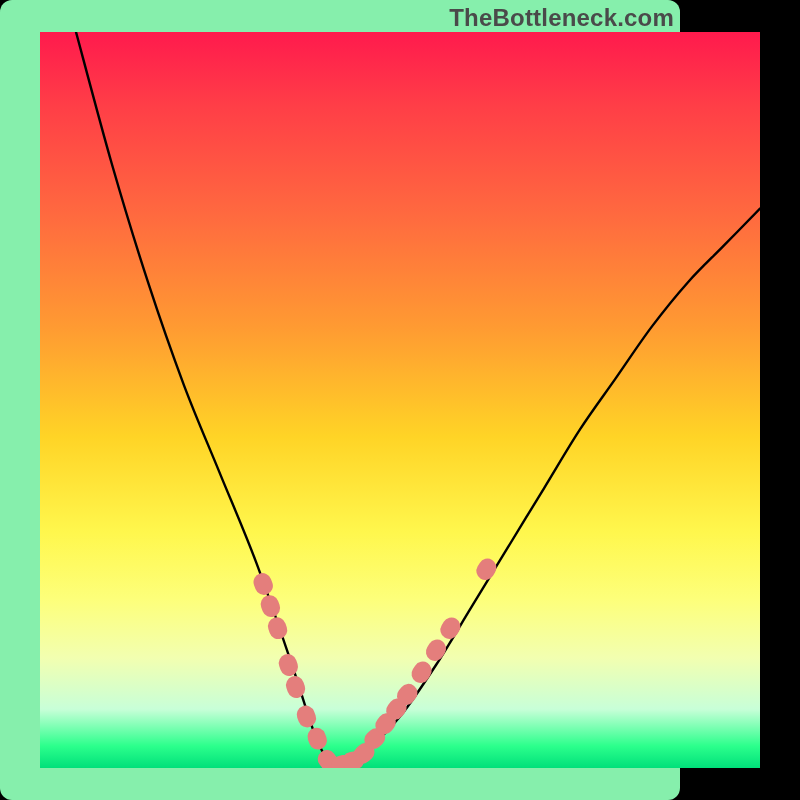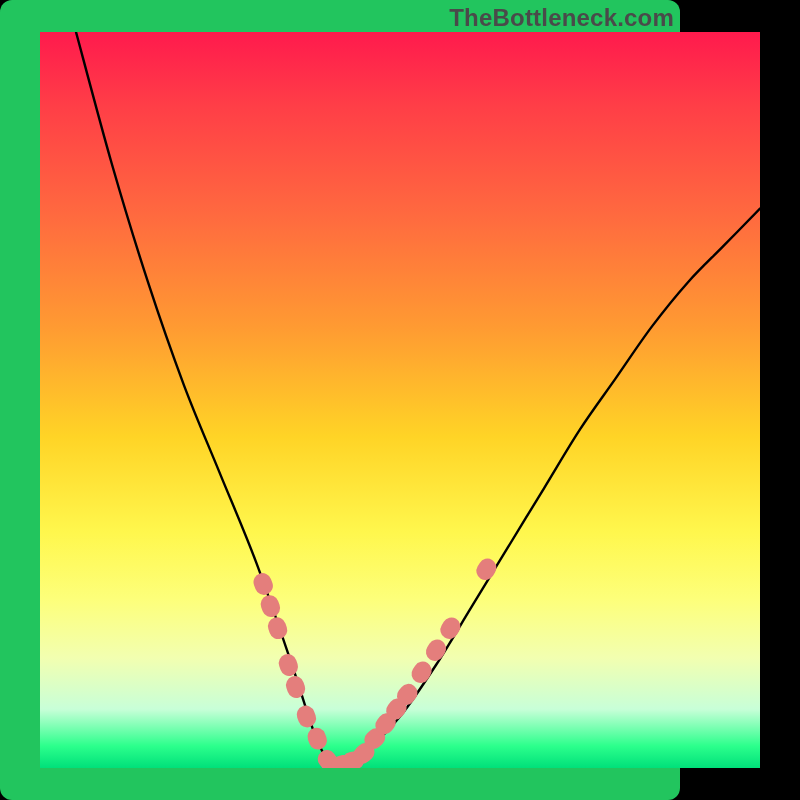--- a/index.html
+++ b/index.html
@@ -9,21 +9,21 @@
     height: 800px;
     background: #000;
     overflow: hidden;
   }
   .frame {
     position: absolute;
     left: 0;
     top: 0;
     width: 680px;
     height: 800px;
-    background: #22c55e;
+    background: #86efac;
     border-radius: 12px;
   }
   .plot {
     position: absolute;
     left: 40px;
     top: 32px;
     width: 720px;
     height: 736px;
     background: linear-gradient(
       to bottom,

